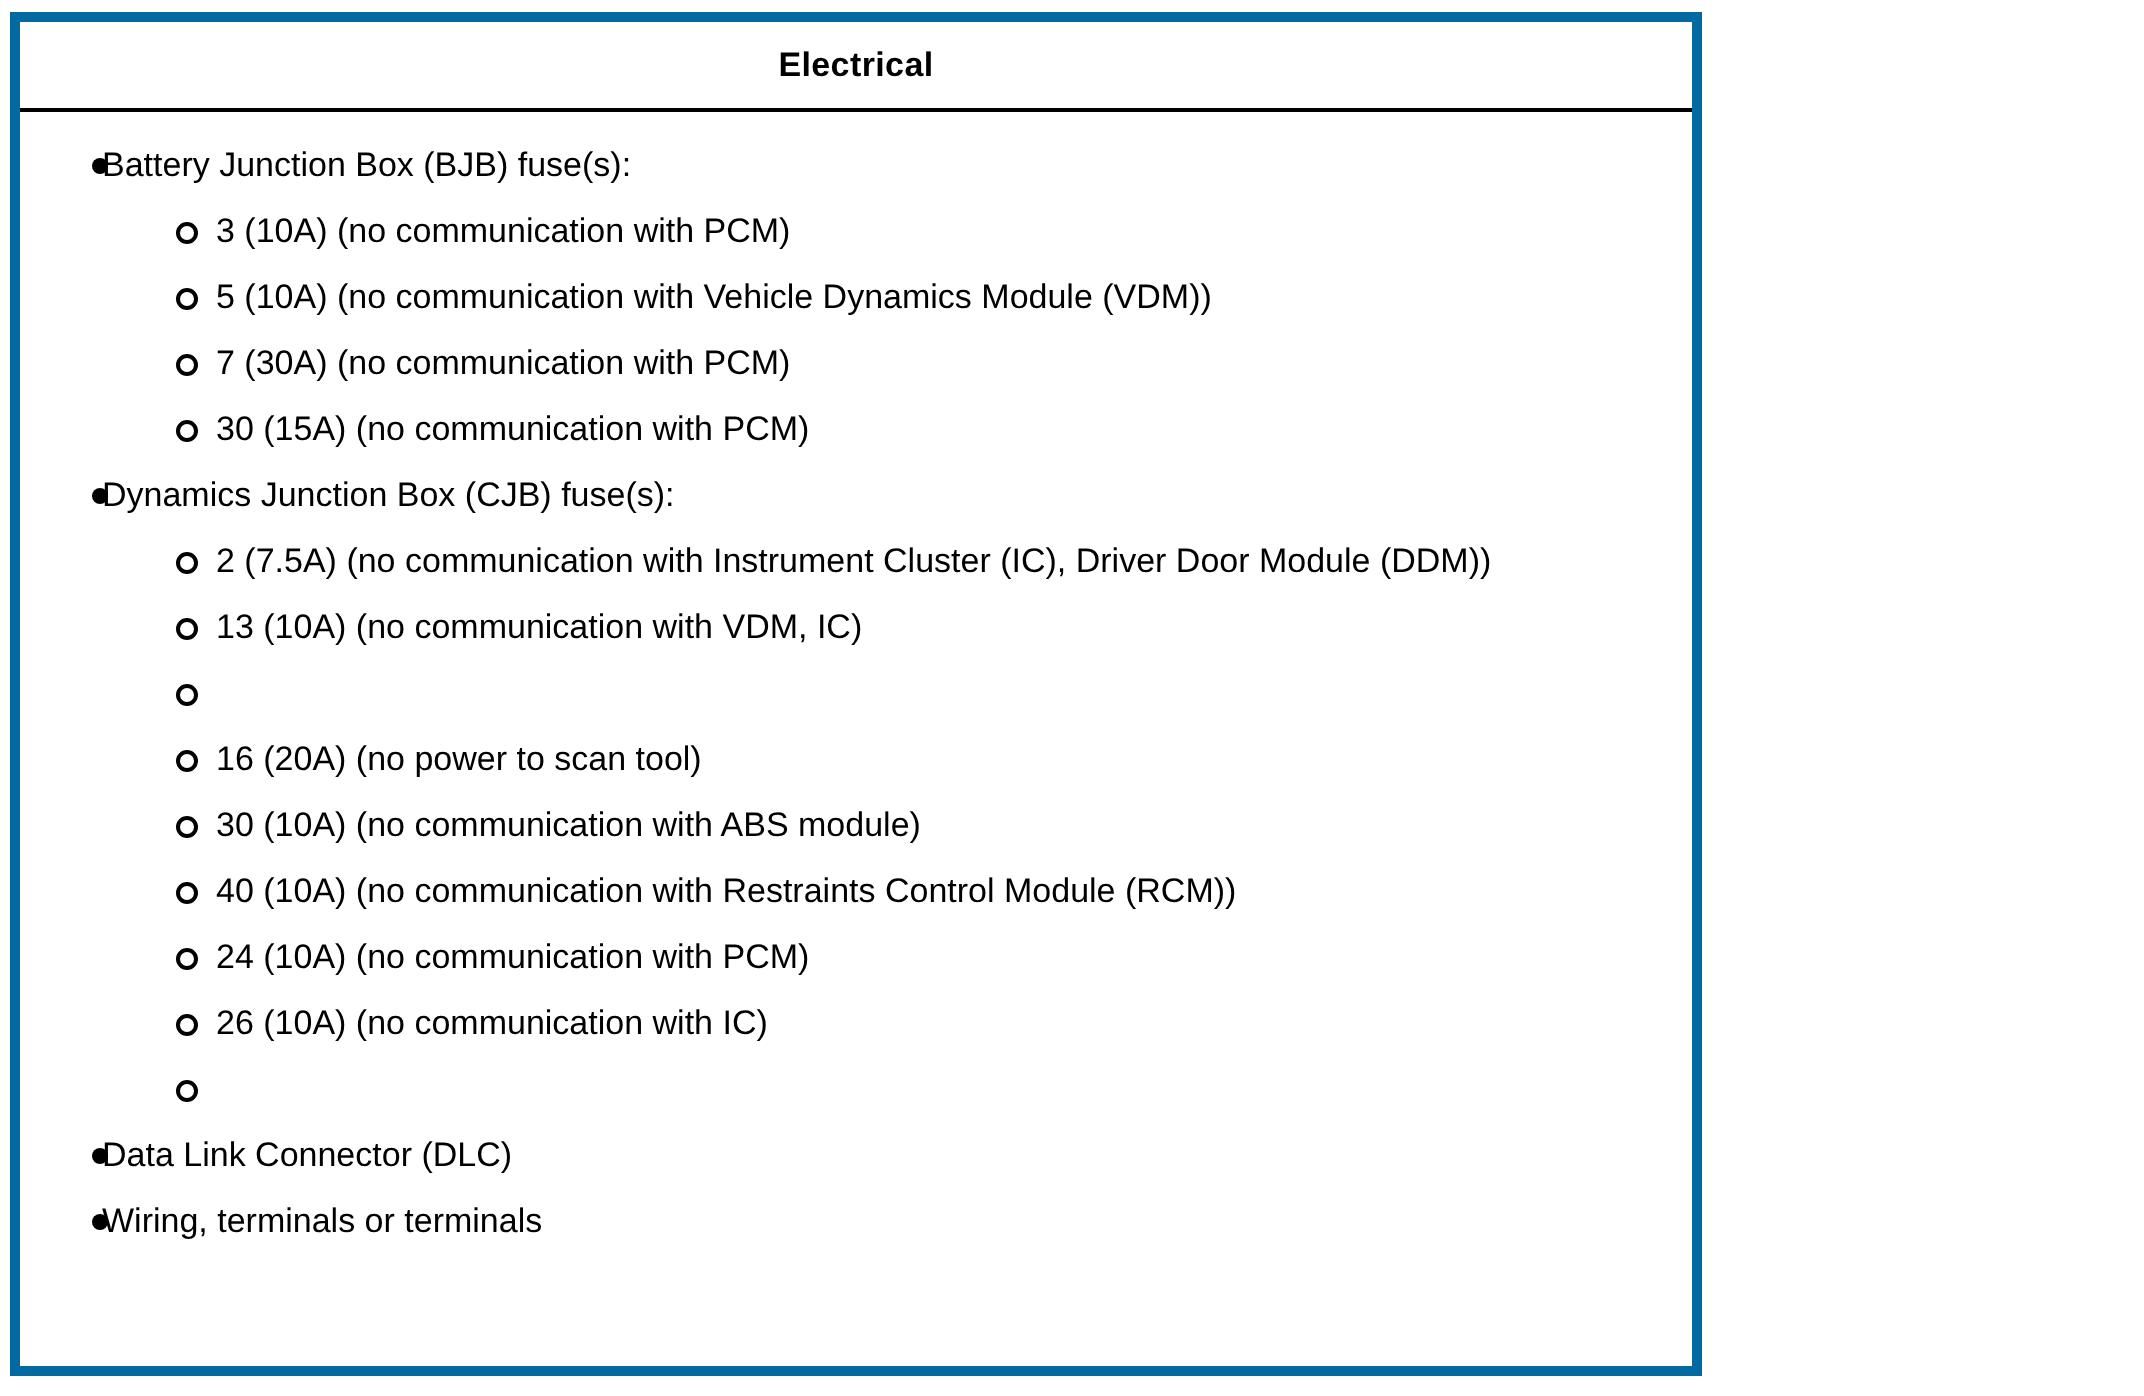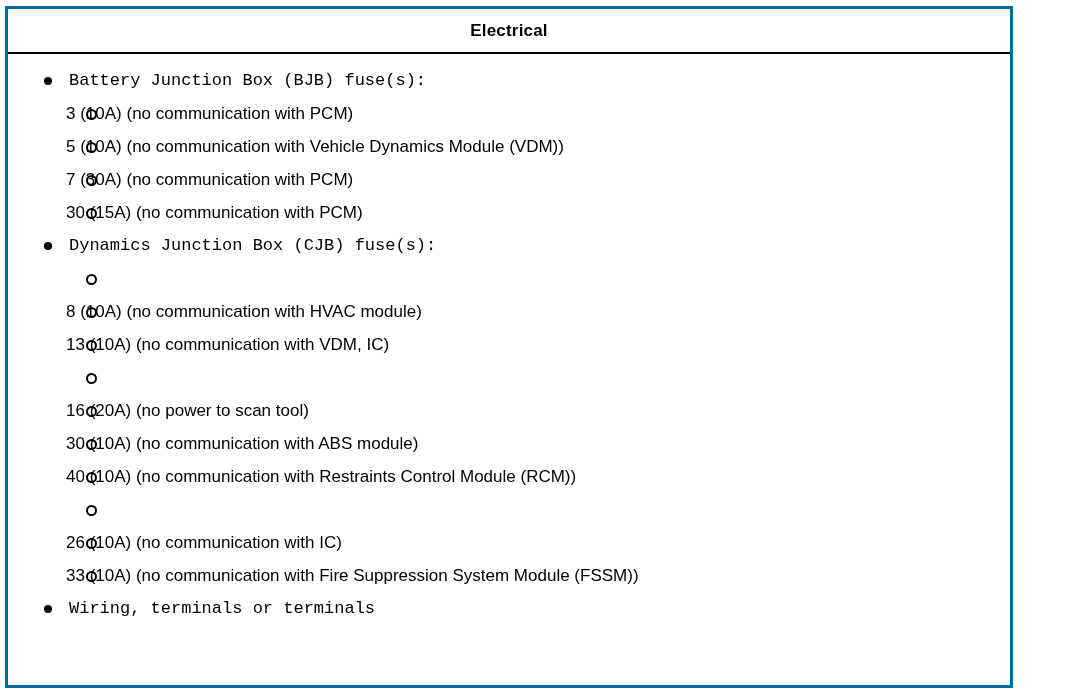--- a/index.html
+++ b/index.html
@@ -12,23 +12,23 @@
     height: 698px;
     font-family: "Liberation Sans", sans-serif;
     color: #000000;
     -webkit-font-smoothing: none;
   }
 
   .table-frame {
     position: absolute;
     left: 5px;
     top: 6px;
-    width: 1008px;
+    width: 846px;
     height: 682px;
-    border: 3px solid #0369a1;
+    border: 5px solid #0369a1;
     box-sizing: border-box;
     background: #ffffff;
   }
 
   .table-header {
     height: 45px;
     border-bottom: 2px solid #000000;
     display: flex;
     align-items: center;
     justify-content: center;
@@ -59,36 +59,35 @@
   li.item {
     position: relative;
     font-size: 17px;
     line-height: 33px;
     height: 33px;
     white-space: nowrap;
   }
 
   
   li.lvl1-item {
-    padding-left: 61px;
-    font-family: Liberation Mono, monospace;
+    padding-left: 41px;
   }
   li.lvl1-item > .bullet-disc {
     position: absolute;
     left: 36px;
     top: 13px;
     width: 8px;
     height: 8px;
     border-radius: 50%;
     background: #000000;
   }
 
   
   li.lvl2-item {
-    padding-left: 58px;
+    padding-left: 98px;
   }
   li.lvl2-item > .bullet-ring {
     position: absolute;
     left: 78px;
     top: 12px;
     width: 7px;
     height: 7px;
     border-radius: 50%;
     border: 2px solid #000000;
     box-sizing: content-box;
@@ -115,29 +114,29 @@
           <ul class="lvl2">
             <li class="item lvl2-item"><span class="bullet-ring"></span><span class="item-text">3 (10A) (no communication with PCM)</span></li>
             <li class="item lvl2-item"><span class="bullet-ring"></span><span class="item-text">5 (10A) (no communication with Vehicle Dynamics Module (VDM))</span></li>
             <li class="item lvl2-item"><span class="bullet-ring"></span><span class="item-text">7 (30A) (no communication with PCM)</span></li>
             <li class="item lvl2-item"><span class="bullet-ring"></span><span class="item-text">30 (15A) (no communication with PCM)</span></li>
           </ul>
         </li>
         <li class="item lvl1-item"><span class="bullet-disc"></span><span class="item-text">Dynamics Junction Box (CJB) fuse(s):</span></li>
         <li>
           <ul class="lvl2">
-            <li class="item lvl2-item"><span class="bullet-ring"></span></li>
-            <li class="item lvl2-item"><span class="bullet-ring"></span><span class="item-text">8 (10A) (no communication with HVAC module)</span></li>
+            <li class="item lvl2-item"><span class="bullet-ring"></span><span class="item-text">2 (7.5A) (no communication with Instrument Cluster (IC), Driver Door Module (DDM))</span></li>
             <li class="item lvl2-item"><span class="bullet-ring"></span><span class="item-text">13 (10A) (no communication with VDM, IC)</span></li>
             <li class="item lvl2-item"><span class="bullet-ring"></span></li>
             <li class="item lvl2-item"><span class="bullet-ring"></span><span class="item-text">16 (20A) (no power to scan tool)</span></li>
             <li class="item lvl2-item"><span class="bullet-ring"></span><span class="item-text">30 (10A) (no communication with ABS module)</span></li>
             <li class="item lvl2-item"><span class="bullet-ring"></span><span class="item-text">40 (10A) (no communication with Restraints Control Module (RCM))</span></li>
+            <li class="item lvl2-item"><span class="bullet-ring"></span><span class="item-text">24 (10A) (no communication with PCM)</span></li>
+            <li class="item lvl2-item"><span class="bullet-ring"></span><span class="item-text">26 (10A) (no communication with IC)</span></li>
             <li class="item lvl2-item"><span class="bullet-ring"></span></li>
-            <li class="item lvl2-item"><span class="bullet-ring"></span><span class="item-text">26 (10A) (no communication with IC)</span></li>
-            <li class="item lvl2-item"><span class="bullet-ring"></span><span class="item-text">33 (10A) (no communication with Fire Suppression System Module (FSSM))</span></li>
           </ul>
         </li>
+        <li class="item lvl1-item"><span class="bullet-disc"></span><span class="item-text">Data Link Connector (DLC)</span></li>
         <li class="item lvl1-item"><span class="bullet-disc"></span><span class="item-text">Wiring, terminals or terminals</span></li>
       </ul>
   </div>
 
 </div>
 
 </body></html>

